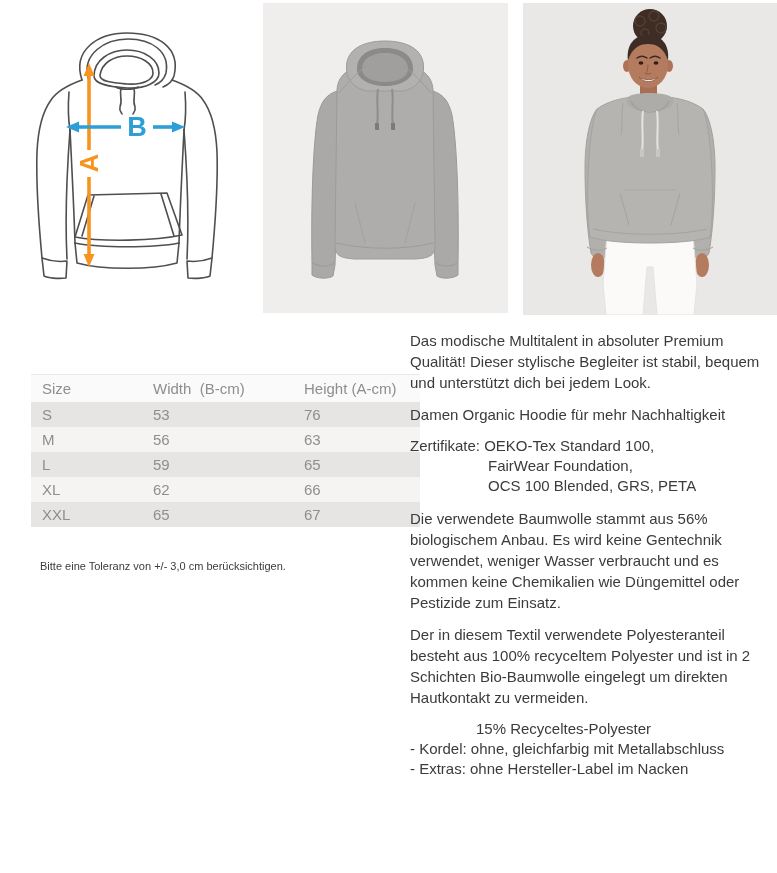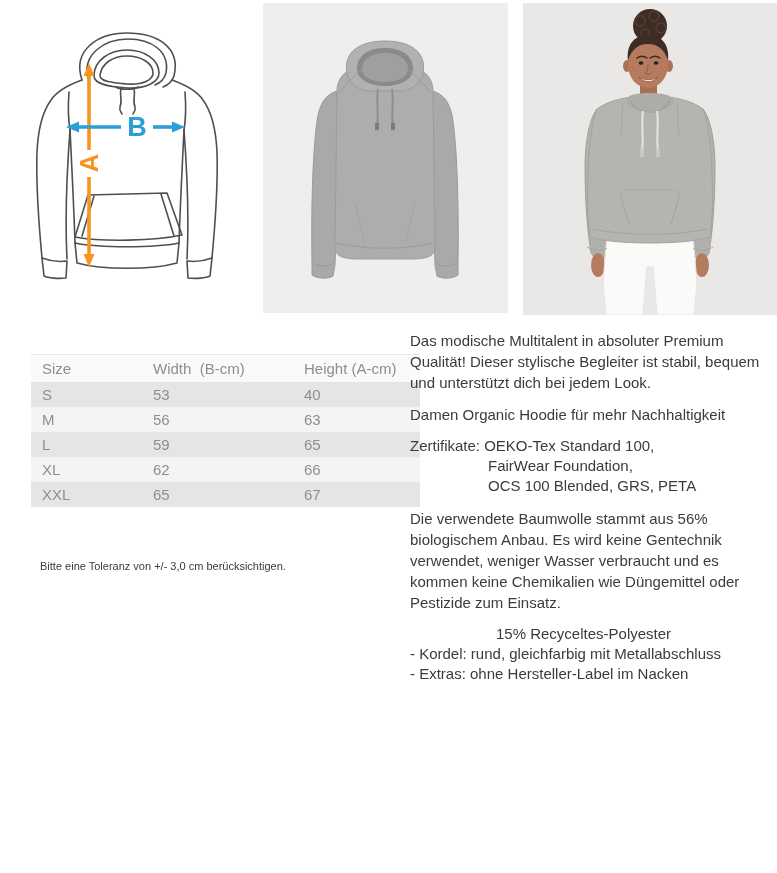--- a/index.html
+++ b/index.html
@@ -9,21 +9,21 @@
     overflow:hidden;
   }
   
   .diagram{position:absolute;left:20px;top:30px;width:230px;height:260px;}
   .photo{position:absolute;overflow:hidden;}
   .photo.flat{left:263px;top:3px;width:245px;height:310px;background:#efeeed;}
   .photo.model{left:523px;top:3px;width:254px;height:312px;background:#e9e8e6;}
   .photo svg{display:block;}
   
   table.size-table{
-    position:absolute;left:31px;top:354px;width:356px;
+    position:absolute;left:31px;top:374px;width:356px;
     border-collapse:collapse;table-layout:fixed;
     font-size:15px;color:#8f8e8e;
   }
   table.size-table th{
     font-weight:normal;text-align:left;height:27px;padding:0 0 0 11px;
     background:#fbfafa;border-top:1px solid #eceae9;white-space:pre-wrap;
   }
   table.size-table td{height:25px;padding:0 0 0 11px;white-space:pre-wrap;}
   table.size-table .c1{width:100px;}
   table.size-table .c2{width:140px;}
@@ -38,21 +38,21 @@
   
   .description{
     position:absolute;left:410px;top:330px;width:352px;
     font-size:15px;line-height:21px;color:#3c3b3b;
   }
   .description p{margin:0 0 11px 0;white-space:pre-wrap;}
   .cert{margin:0 0 12px 0;}
   .cert div{line-height:20px;white-space:pre-wrap;}
   .cert .cert-indent{margin-left:78px;}
   .specs div{line-height:20px;white-space:pre-wrap;}
-  .specs .spec-indent{margin-left:86px;}
+  .specs .spec-indent{margin-left:66px;}
 </style>
 </head>
 <body>
 
 <div class="diagram">
   <svg width="230" height="260" viewBox="0 0 230 260">
     <g fill="none" stroke="#4f4f51" stroke-width="1.6" stroke-linecap="round" stroke-linejoin="round">
 
       <path d="M62,50 C52,20 78,3 107,3 C137,3 161,17 154,46 C152,52 148,55 143,57"></path>
       <path d="M68,48 C62,24 85,9 108,9 C131,9 150,21 146,43 C144,50 140,53 135,55"></path>
@@ -190,21 +190,21 @@
     <tr>
       <th class="c1">Size</th>
       <th class="c2">Width  (B-cm)</th>
       <th class="c3">Height (A-cm)</th>
     </tr>
   </thead>
   <tbody>
     <tr>
       <td>S</td>
       <td>53</td>
-      <td>40</td>
+      <td>76</td>
     </tr>
     <tr>
       <td>M</td>
       <td>56</td>
       <td>63</td>
     </tr>
     <tr>
       <td>L</td>
       <td>59</td>
       <td>65</td>
@@ -226,18 +226,19 @@
 
 <div class="description">
   <p>Das modische Multitalent in absoluter Premium Qualität! Dieser stylische Begleiter ist stabil, bequem und unterstützt dich bei jedem Look.</p>
   <p>Damen Organic Hoodie für mehr Nachhaltigkeit</p>
   <div class="cert">
     <div>Zertifikate: OEKO-Tex Standard 100,</div>
     <div class="cert-indent">FairWear Foundation,</div>
     <div class="cert-indent">OCS 100 Blended, GRS, PETA</div>
   </div>
   <p>Die verwendete Baumwolle stammt aus 56% biologischem Anbau. Es wird keine Gentechnik verwendet, weniger Wasser verbraucht und es kommen keine Chemikalien wie Düngemittel oder Pestizide zum Einsatz.</p>
+  <p>Der in diesem Textil verwendete Polyesteranteil besteht aus 100% recyceltem Polyester und ist in 2 Schichten Bio-Baumwolle eingelegt um direkten Hautkontakt zu vermeiden.</p>
   <div class="specs">
     <div class="spec-indent">15% Recyceltes-Polyester</div>
-    <div>- Kordel: rund, gleichfarbig mit Metallabschluss</div>
+    <div>- Kordel: ohne, gleichfarbig mit Metallabschluss</div>
     <div>- Extras: ohne Hersteller-Label im Nacken</div>
   </div>
 </div>
 
 </body></html>

